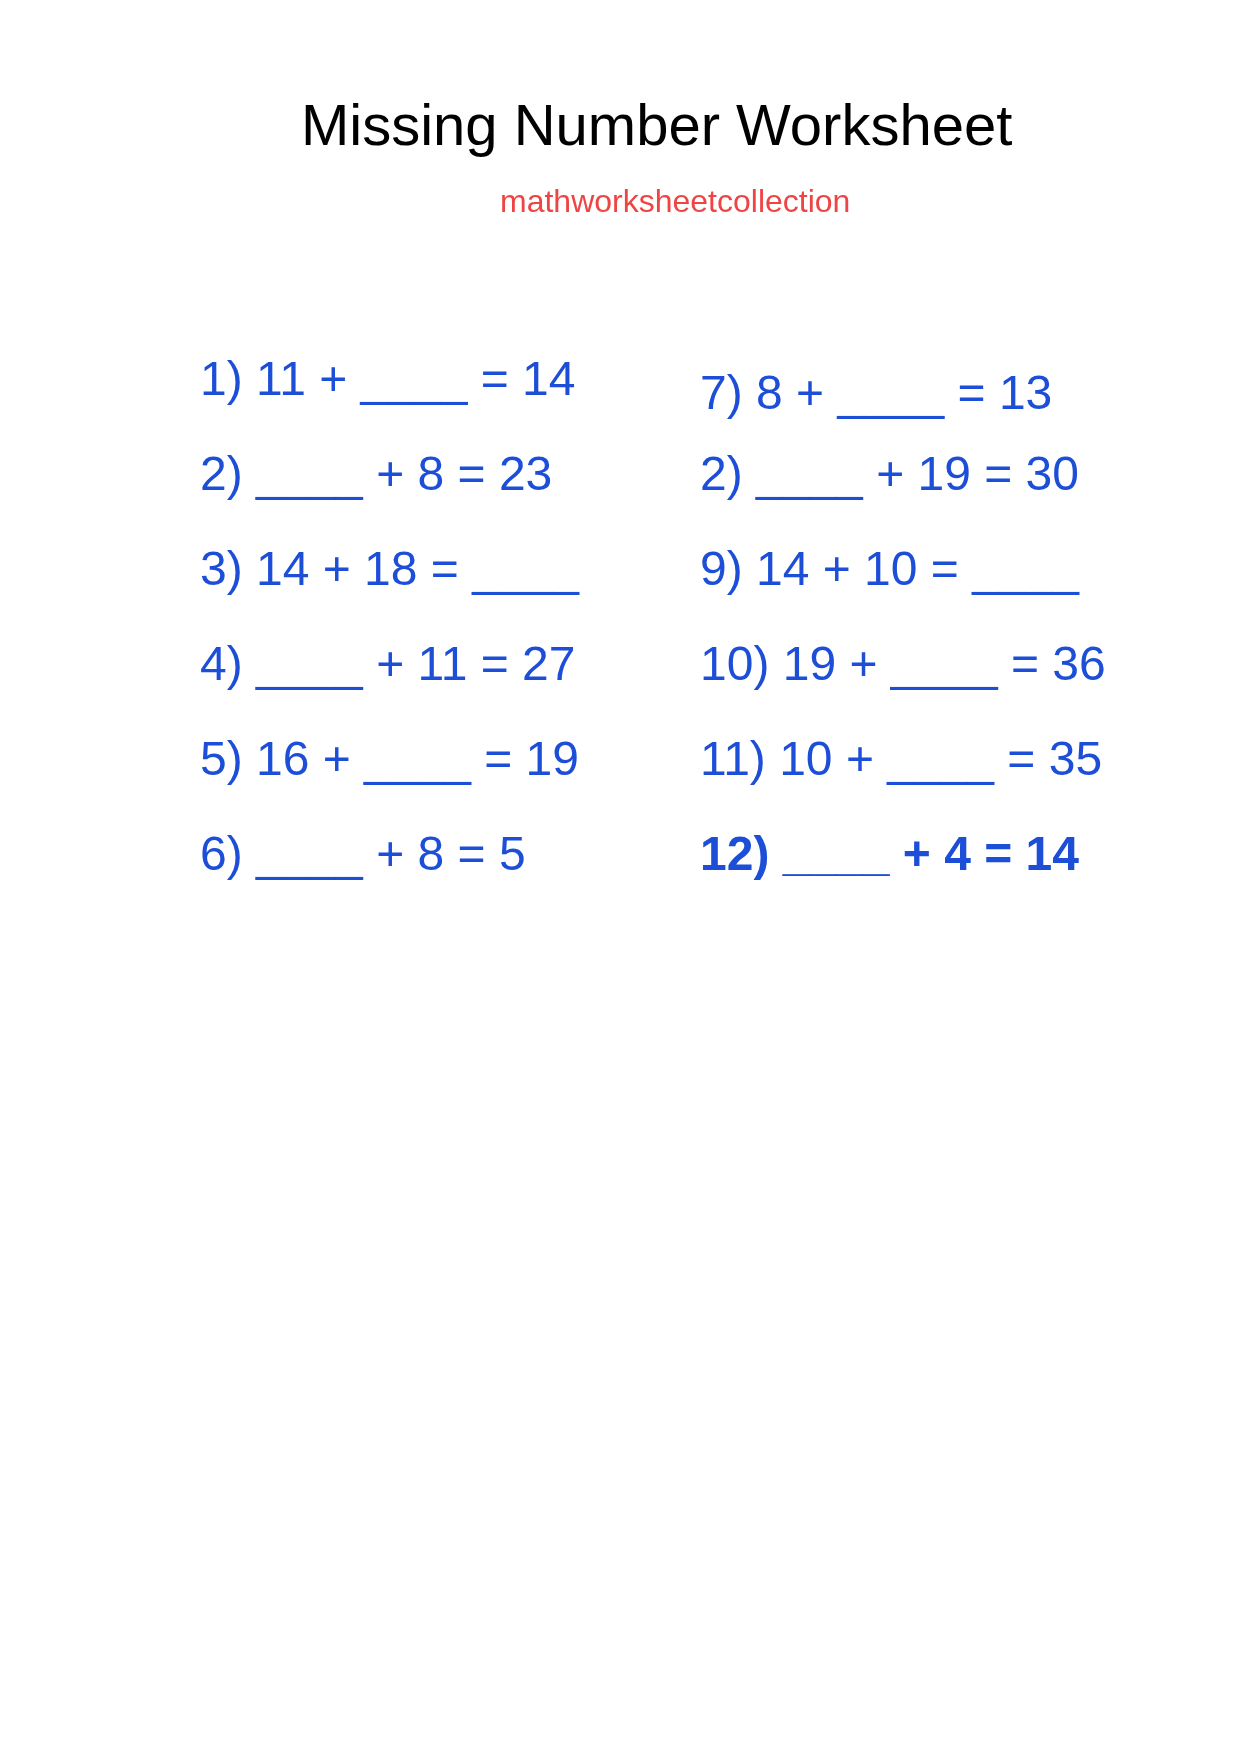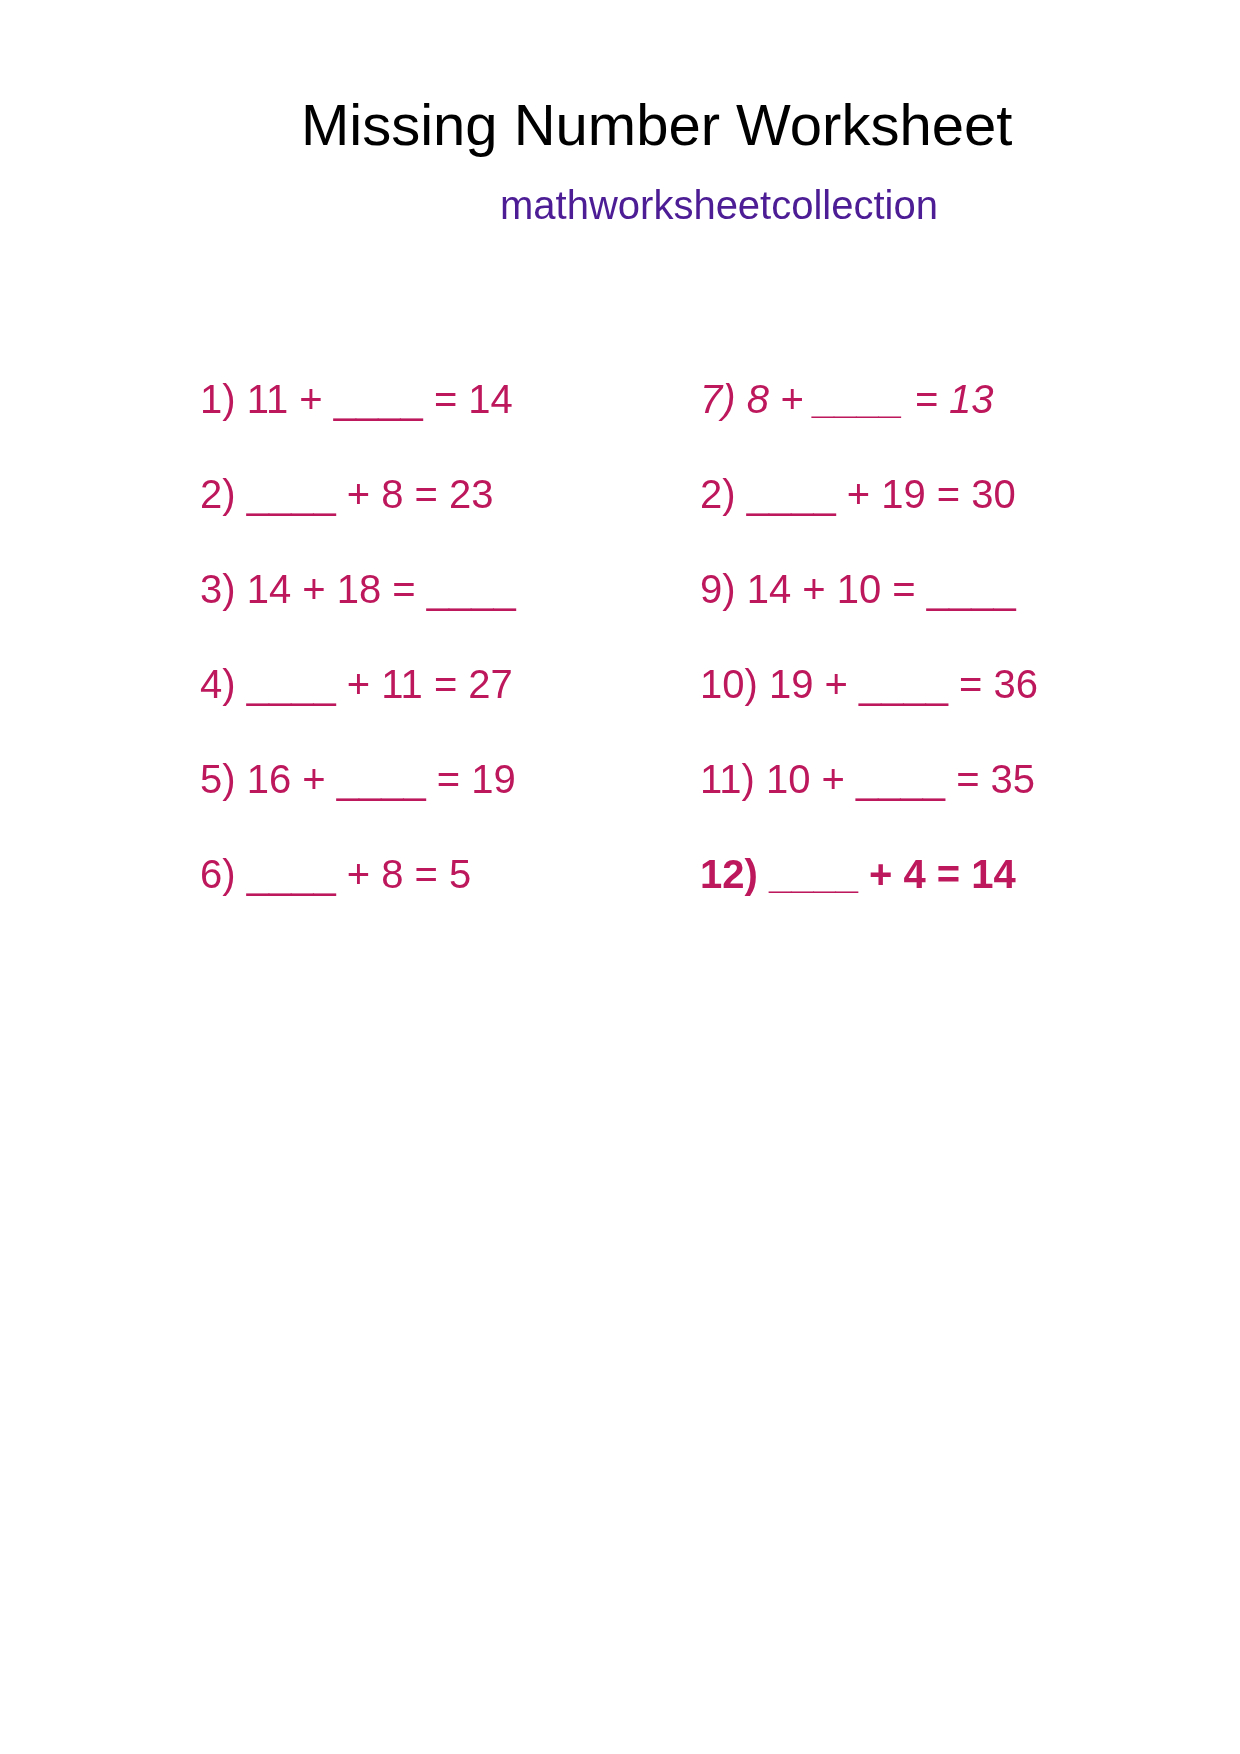--- a/index.html
+++ b/index.html
@@ -1,40 +1,40 @@
 <!DOCTYPE html>
 <html><head>
 <meta charset="utf-8">
 <style>
   html, body { margin: 0; padding: 0; background: #ffffff; }
   body { width: 1240px; height: 1754px; position: relative; overflow: hidden;
          font-family: "Liberation Sans", sans-serif; color: #000; }
   .title { position: absolute; left: 301px; top: 96px; font-size: 58px; line-height: 1;
            white-space: nowrap; color: #000; }
-  .subtitle { position: absolute; left: 500px; top: 185px; font-size: 40px; line-height: 1;
-              color: #4c1d95; white-space: nowrap; }
-  .problem { position: absolute; font-size: 40px; line-height: 1; white-space: pre; color: #be185d; margin-top: 24px; }
+  .subtitle { position: absolute; left: 500px; top: 185px; font-size: 32px; line-height: 1;
+              color: #ef4444; white-space: nowrap; }
+  .problem { position: absolute; font-size: 48px; line-height: 1; white-space: pre; color: #1d4ed8; }
 </style>
 </head>
 <body>
 
 <div>
   <div class="title">Missing Number Worksheet</div>
   <div class="subtitle">mathworksheetcollection</div>
 
   <div>
     <div class="problem" style="left:200px;top:355px;">1) 11 + ____ = 14</div>
     <div class="problem" style="left:200px;top:450px;">2) ____ + 8 = 23</div>
     <div class="problem" style="left:200px;top:545px;">3) 14 + 18 = ____</div>
     <div class="problem" style="left:200px;top:640px;">4) ____ + 11 = 27</div>
     <div class="problem" style="left:200px;top:735px;">5) 16 + ____ = 19</div>
     <div class="problem" style="left:200px;top:830px;">6) ____ + 8 = 5</div>
   </div>
 
   <div>
-    <div class="problem" style="left:700px;top:355px;font-style:italic;">7) 8 + ____ = 13</div>
+    <div class="problem" style="left:700px;top:369px;">7) 8 + ____ = 13</div>
     <div class="problem" style="left:700px;top:450px;">2) ____ + 19 = 30</div>
     <div class="problem" style="left:700px;top:545px;">9) 14 + 10 = ____</div>
     <div class="problem" style="left:700px;top:640px;">10) 19 + ____ = 36</div>
     <div class="problem" style="left:700px;top:735px;">11) 10 + ____ = 35</div>
     <div class="problem" style="left:700px;top:830px;font-weight:bold;">12) ____ + 4 = 14</div>
   </div>
 </div>
 
 </body></html>

